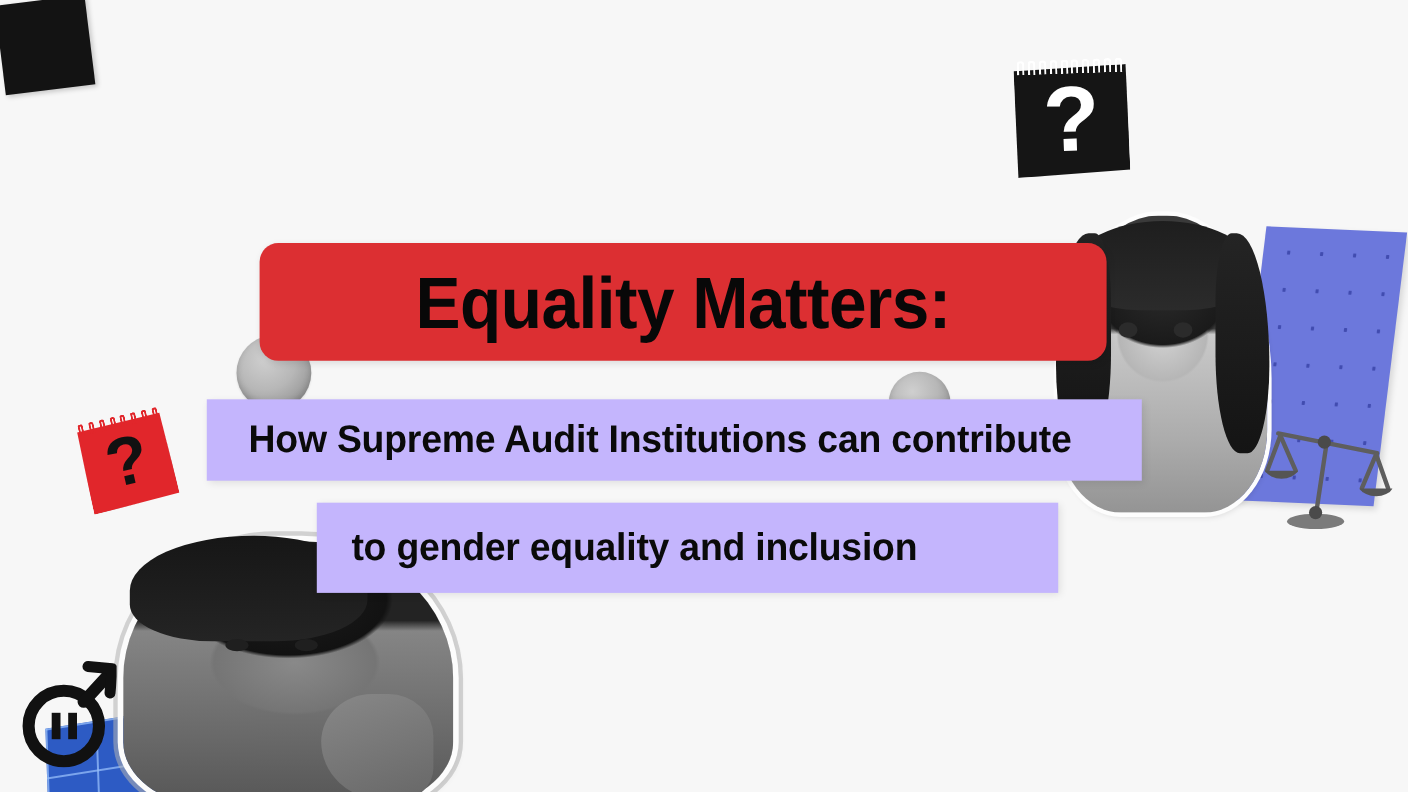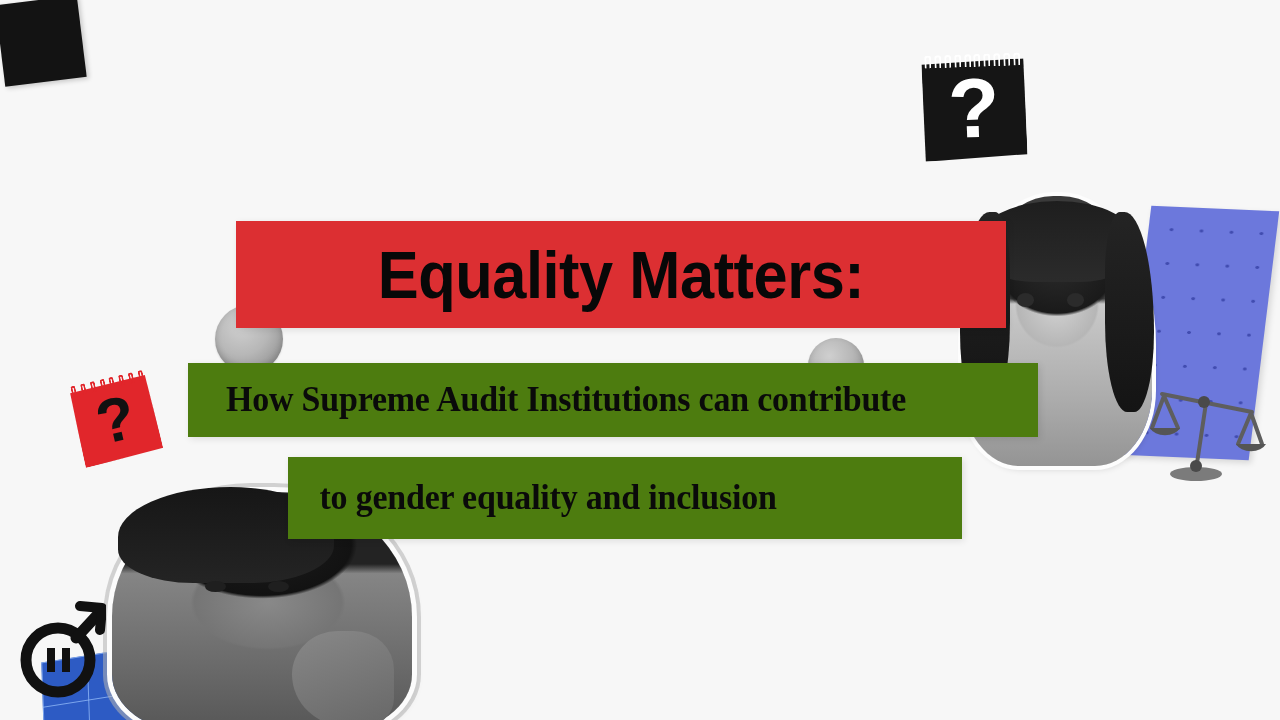--- a/index.html
+++ b/index.html
@@ -161,38 +161,38 @@
 
   
   #scales { position:absolute; left:1148px; top:382px; width:118px; height:105px; }
 
   
   #title-band {
     position:absolute;
     left:236px; top:221px; width:770px; height:107px;
     background:#dc2f32;
     box-shadow:2px 2px 7px rgba(0,0,0,.10);
-    display:flex; align-items:center;
+    display:flex; align-items:center;border-radius:17px;
   }
   #title-text {
     width:100%;
     text-align:center;
     color:#080808;
     font-size:66px;
     font-weight:bold;
     letter-spacing:-0.5px;
     transform:scaleX(.93);
     white-space:nowrap;
   }
 
   .sub-band {
     position:absolute;
-    background:#4d7c0f;
+    background:#c4b5fd;
     box-shadow:2px 2px 7px rgba(0,0,0,.10);
-    display:flex; align-items:center;font-family:Liberation Serif, serif;
+    display:flex; align-items:center;
   }
   #sub-band-1 { left:188px; top:363px; width:850px; height:74px; }
   #sub-band-2 { left:288px; top:457px; width:674px; height:82px; }
   .sub-text {
     width:100%;
     color:#0a0a0a;
     font-size:35px;
     font-weight:bold;
     letter-spacing:-0.2px;
     white-space:nowrap;

